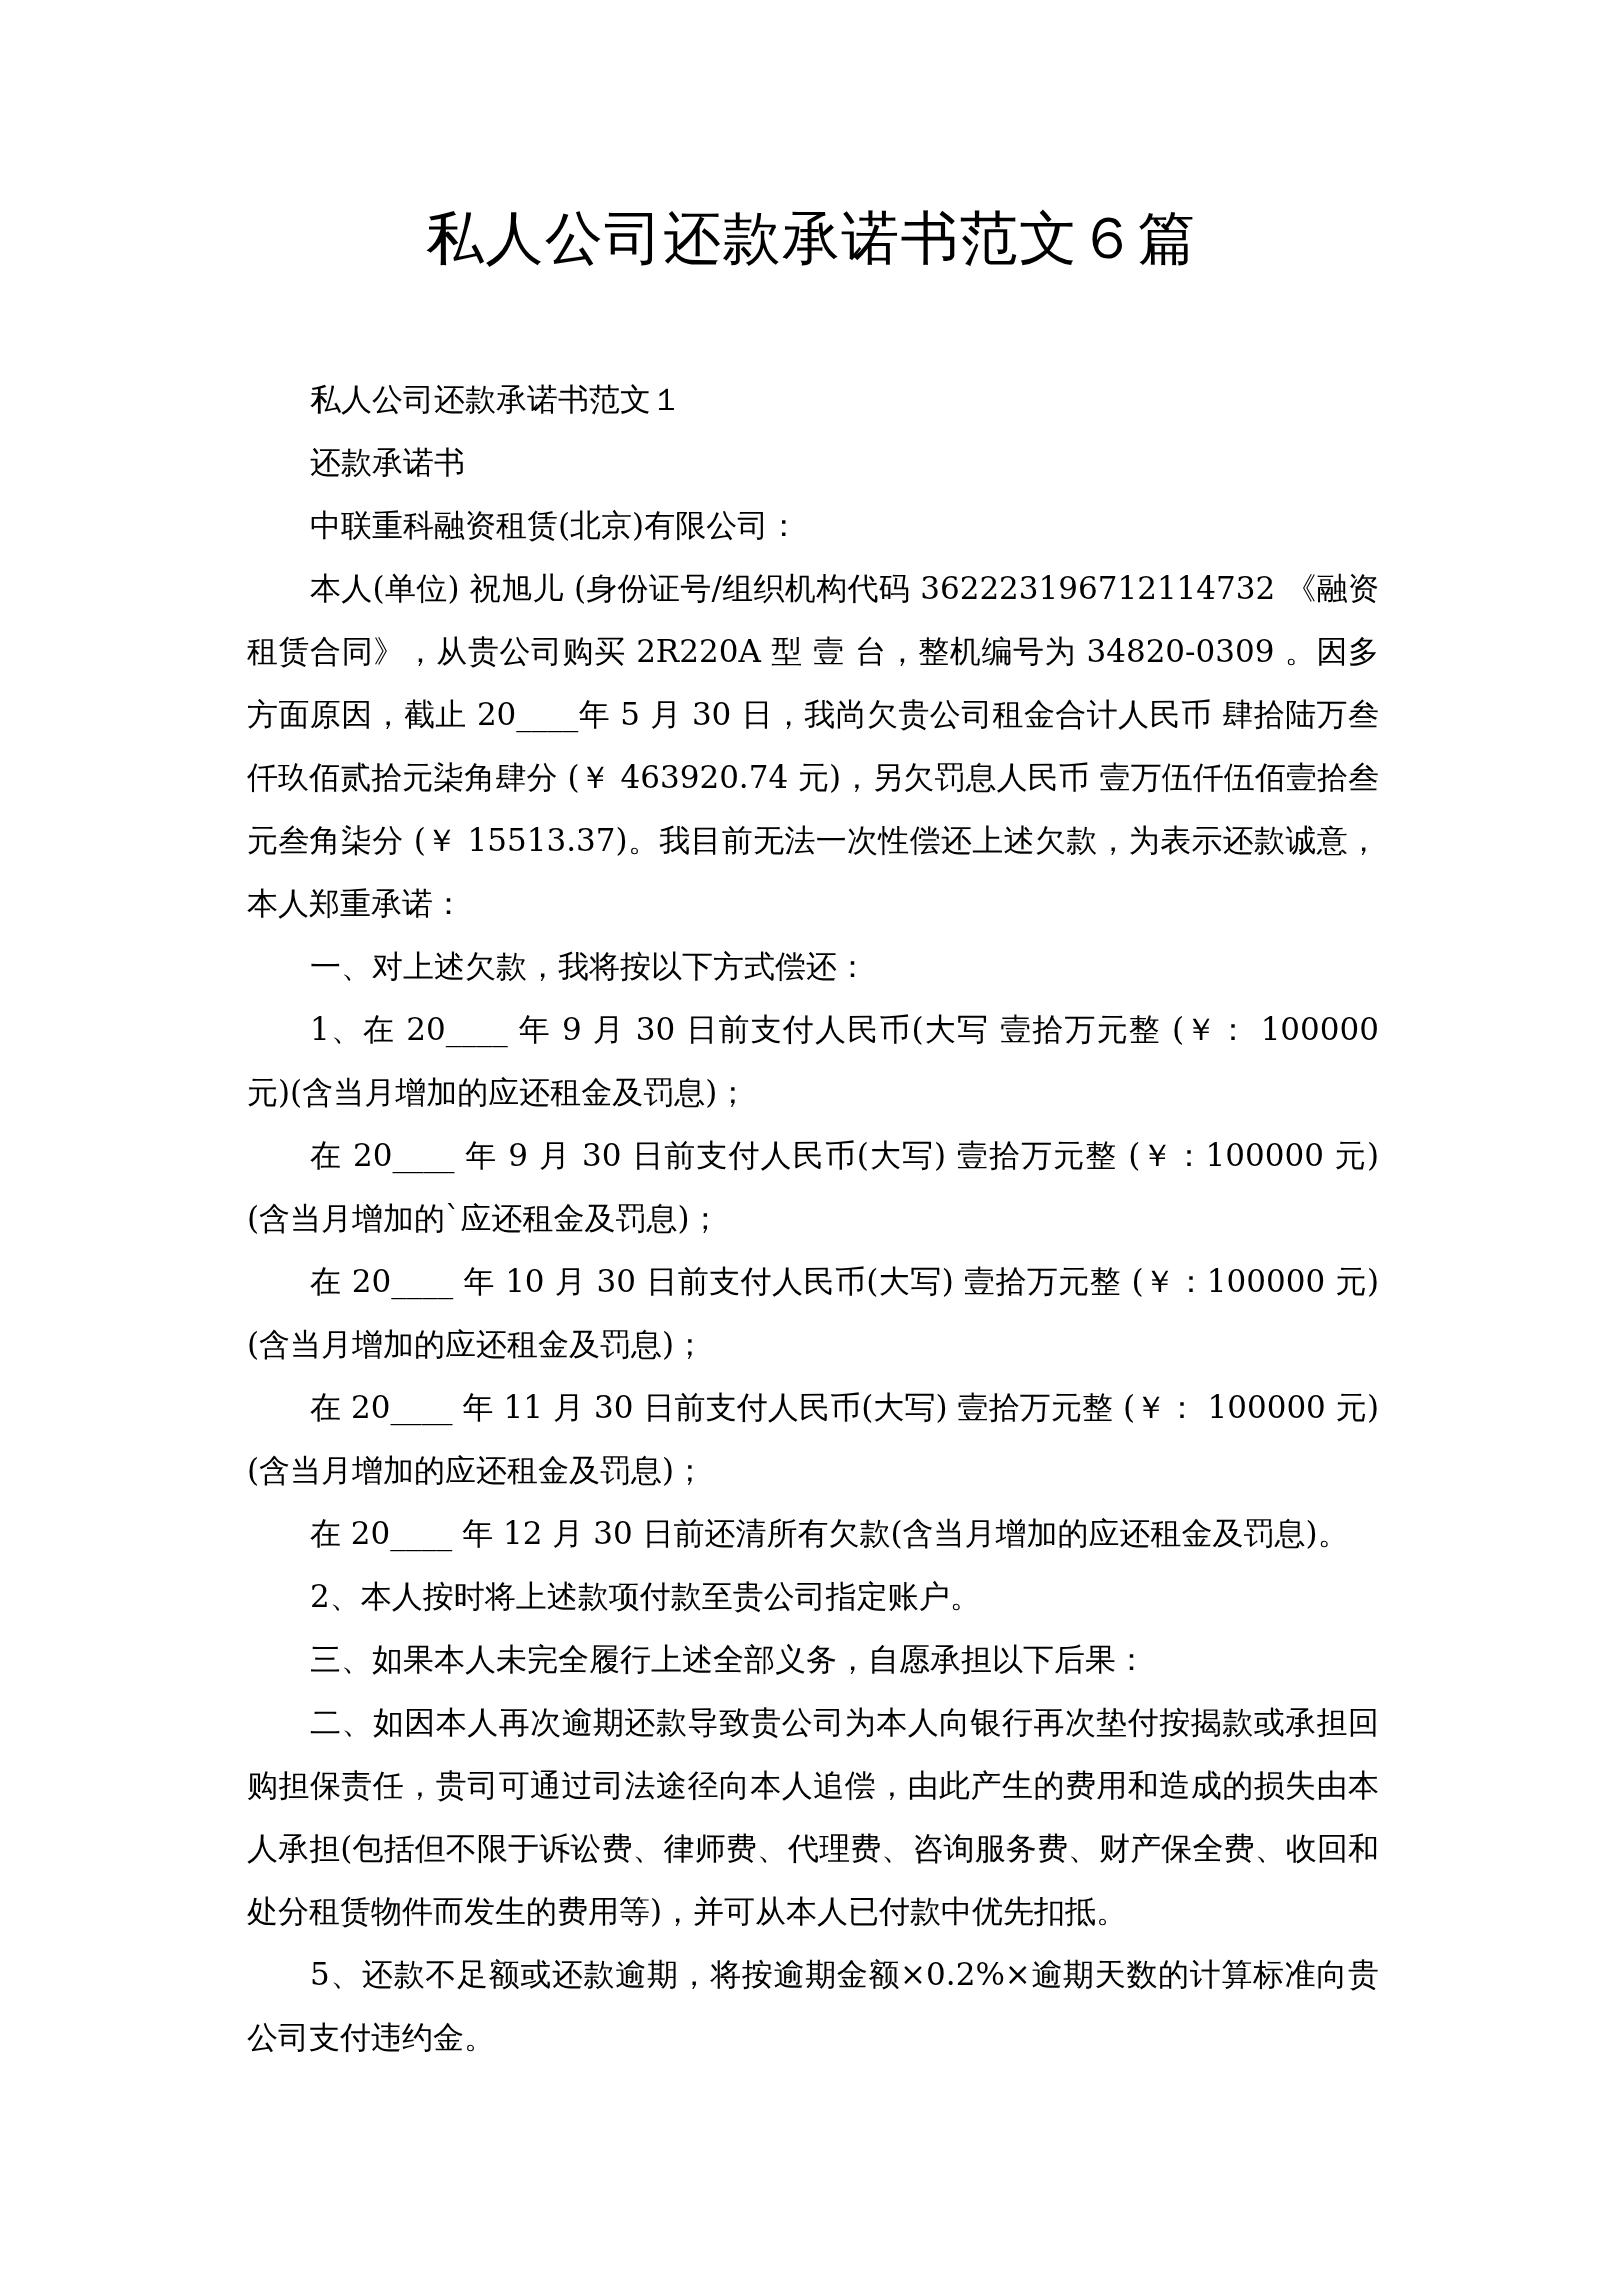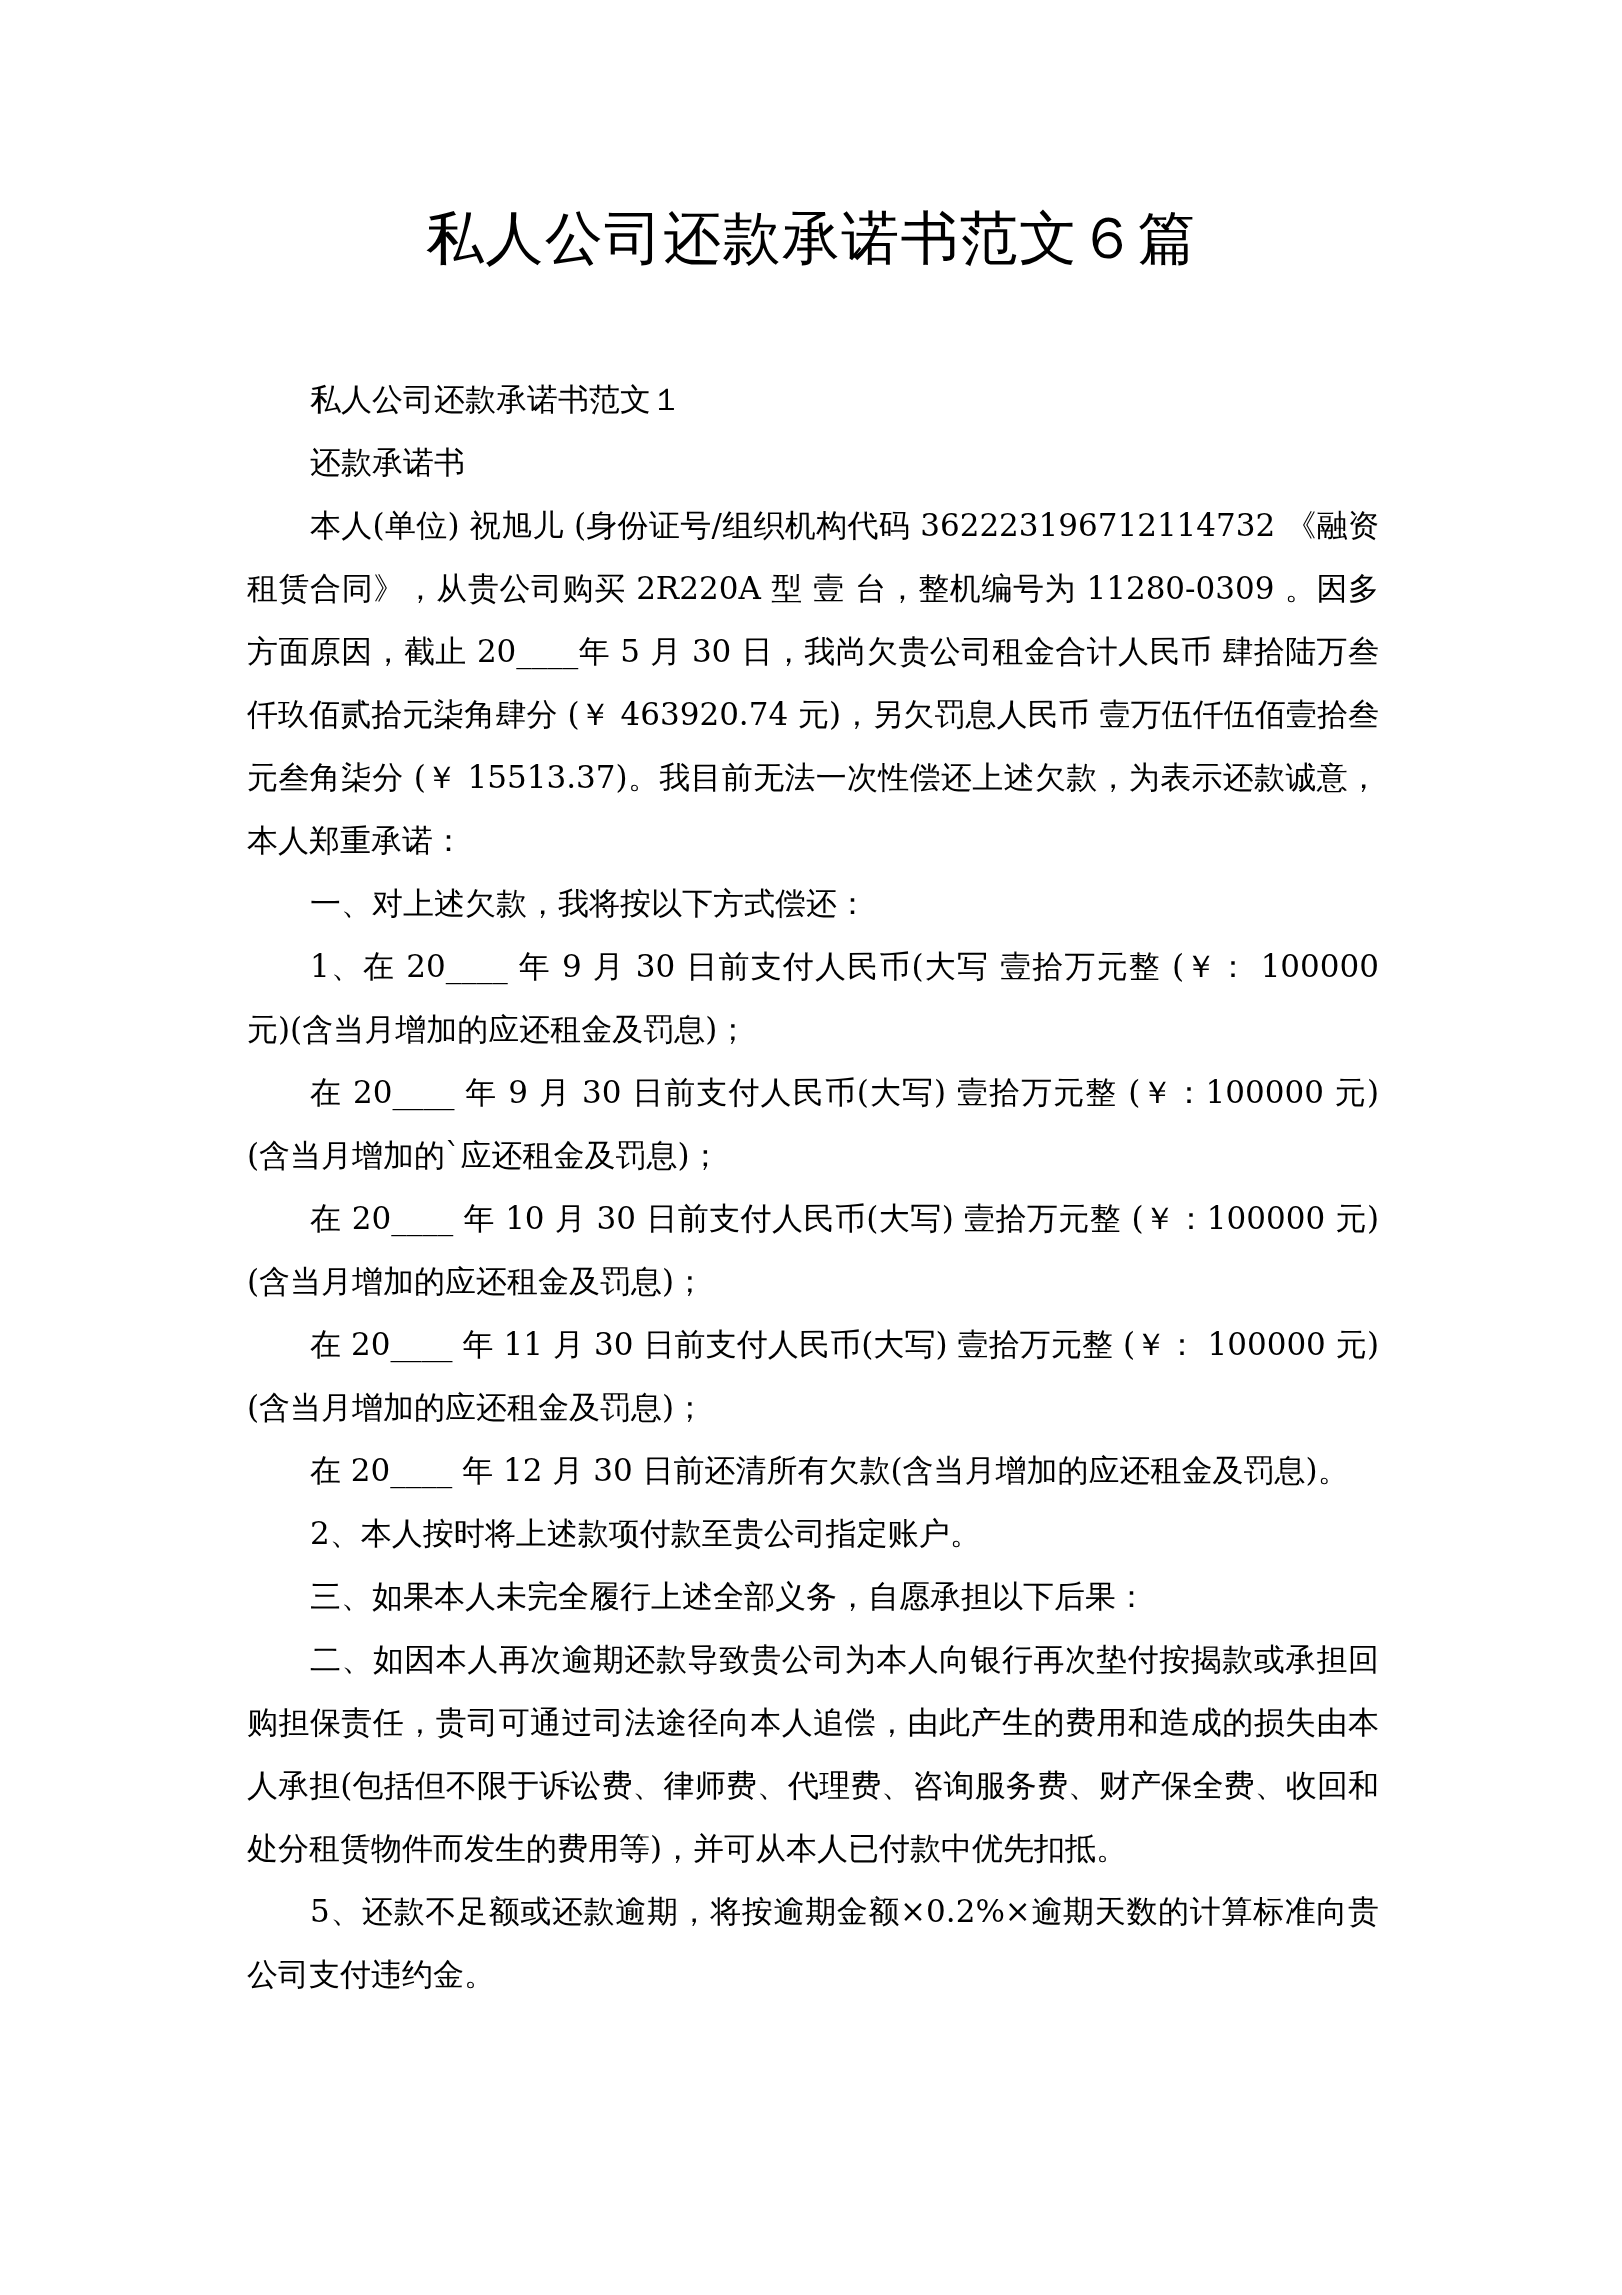--- a/index.html
+++ b/index.html
@@ -23,21 +23,22 @@
 </style>
 </head>
 <body>
 
 <div class="page">
   <div class="title">私人公司还款承诺书范文６篇</div>
 
   <div class="body">
     <p>私人公司还款承诺书范文１</p>
     <p>还款承诺书</p>
-    <p>本人(单位) 祝旭儿 (身份证号/组织机构代码 362223196712114732 《融资租赁合同》，从贵公司购买 2R220A 型 壹 台，整机编号为 11280-0309 。因多方面原因，截止 20____年 5 月 30 日，我尚欠贵公司租金合计人民币 肆拾陆万叁仟玖佰贰拾元柒角肆分 (￥ 463920.74 元)，另欠罚息人民币 壹万伍仟伍佰壹拾叁元叁角柒分 (￥ 15513.37)。我目前无法一次性偿还上述欠款，为表示还款诚意，本人郑重承诺：</p>
+    <p>中联重科融资租赁(北京)有限公司：</p>
+    <p>本人(单位) 祝旭儿 (身份证号/组织机构代码 362223196712114732 《融资租赁合同》，从贵公司购买 2R220A 型 壹 台，整机编号为 34820-0309 。因多方面原因，截止 20____年 5 月 30 日，我尚欠贵公司租金合计人民币 肆拾陆万叁仟玖佰贰拾元柒角肆分 (￥ 463920.74 元)，另欠罚息人民币 壹万伍仟伍佰壹拾叁元叁角柒分 (￥ 15513.37)。我目前无法一次性偿还上述欠款，为表示还款诚意，本人郑重承诺：</p>
     <p>一、对上述欠款，我将按以下方式偿还：</p>
     <p>1、在 20____ 年 9 月 30 日前支付人民币(大写 壹拾万元整 (￥： 100000 元)(含当月增加的应还租金及罚息)；</p>
     <p>在 20____ 年 9 月 30 日前支付人民币(大写) 壹拾万元整 (￥：100000 元)(含当月增加的`应还租金及罚息)；</p>
     <p>在 20____ 年 10 月 30 日前支付人民币(大写) 壹拾万元整 (￥：100000 元)(含当月增加的应还租金及罚息)；</p>
     <p>在 20____ 年 11 月 30 日前支付人民币(大写) 壹拾万元整 (￥： 100000 元)(含当月增加的应还租金及罚息)；</p>
     <p>在 20____ 年 12 月 30 日前还清所有欠款(含当月增加的应还租金及罚息)。</p>
     <p>2、本人按时将上述款项付款至贵公司指定账户。</p>
     <p>三、如果本人未完全履行上述全部义务，自愿承担以下后果：</p>
     <p>二、如因本人再次逾期还款导致贵公司为本人向银行再次垫付按揭款或承担回购担保责任，贵司可通过司法途径向本人追偿，由此产生的费用和造成的损失由本人承担(包括但不限于诉讼费、律师费、代理费、咨询服务费、财产保全费、收回和处分租赁物件而发生的费用等)，并可从本人已付款中优先扣抵。</p>
     <p>5、还款不足额或还款逾期，将按逾期金额×0.2%×逾期天数的计算标准向贵公司支付违约金。</p>

